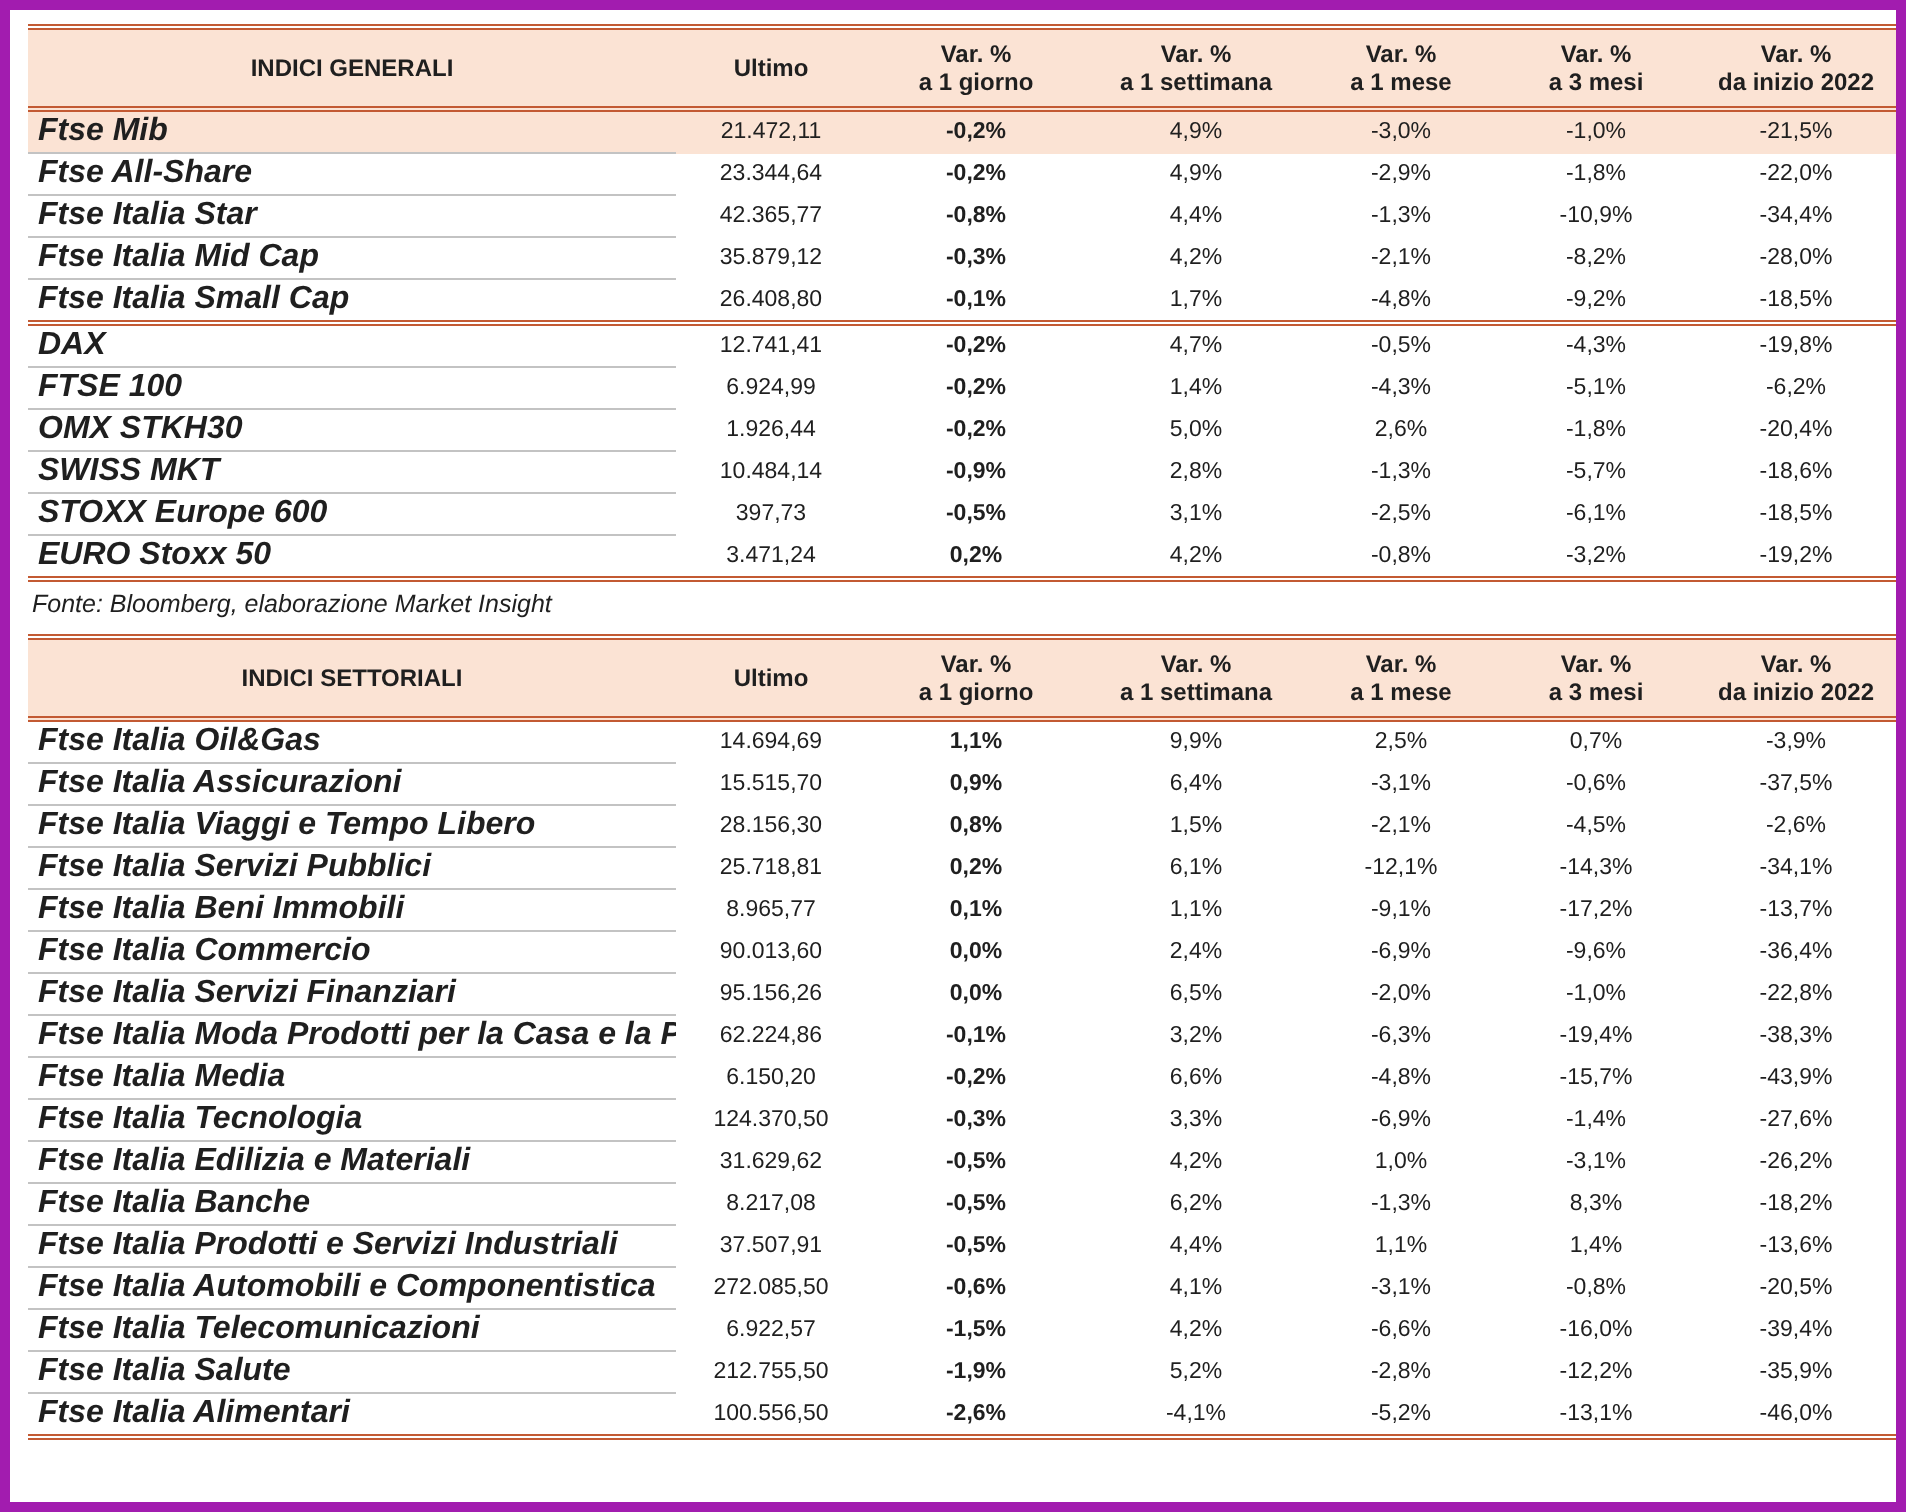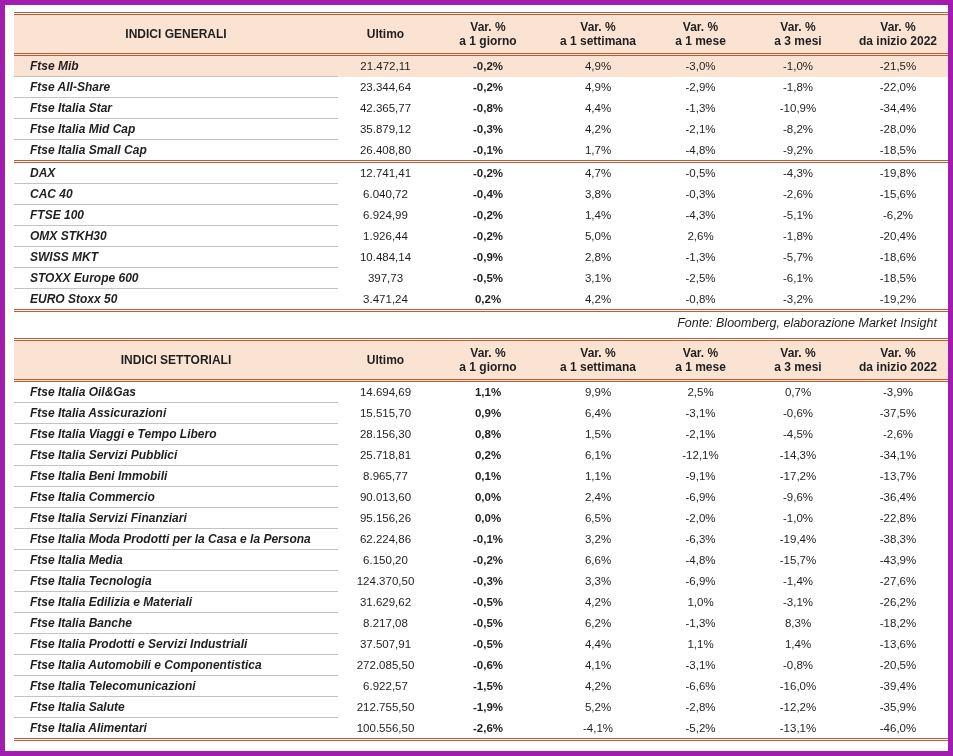--- a/index.html
+++ b/index.html
@@ -28,31 +28,31 @@
     border-bottom:3px double var(--rule);
     font-size:12px;font-weight:bold;color:var(--ink);
     text-align:center;vertical-align:middle;
     padding:5px 3px;line-height:14px;
   }
   tbody td{
     font-size:11.5px;height:20px;line-height:20px;
     padding:0 4px;white-space:nowrap;overflow:hidden;
   }
   td.name{
-    font-weight:bold;font-style:italic;font-size:12px;
+    font-weight:bold;font-style:italic;font-size:16px;
     border-bottom:1px solid var(--gray-line);
-    text-align:left;padding-left:16px;
+    text-align:left;padding-left:5px;
   }
   td.num{text-align:center;}
   td.b{font-weight:bold;margin-top:32px;}
   tr.highlight td{background:var(--peach);}
   tr.rule-after td, tr.rule-after td.name{border-bottom:3px double var(--rule);}
 
   .fonte{
-    text-align:right;font-style:italic;font-size:12.5px;
+    text-align:left;font-style:italic;font-size:12.5px;
     padding:4px 2px 8px 2px;color:var(--ink);
   }
 </style>
 </head>
 <body>
 
 <div class="page">
 
   <section>
     <table class="idx-table">
@@ -142,29 +142,20 @@
           <tr>
             <td class="name">DAX</td>
             <td class="num">12.741,41</td>
             <td class="num b">-0,2%</td>
             <td class="num">4,7%</td>
             <td class="num">-0,5%</td>
             <td class="num">-4,3%</td>
             <td class="num">-19,8%</td>
           </tr>
           <tr>
-            <td class="name">CAC 40</td>
-            <td class="num">6.040,72</td>
-            <td class="num b">-0,4%</td>
-            <td class="num">3,8%</td>
-            <td class="num">-0,3%</td>
-            <td class="num">-2,6%</td>
-            <td class="num">-15,6%</td>
-          </tr>
-          <tr>
             <td class="name">FTSE 100</td>
             <td class="num">6.924,99</td>
             <td class="num b">-0,2%</td>
             <td class="num">1,4%</td>
             <td class="num">-4,3%</td>
             <td class="num">-5,1%</td>
             <td class="num">-6,2%</td>
           </tr>
           <tr>
             <td class="name">OMX STKH30</td>

